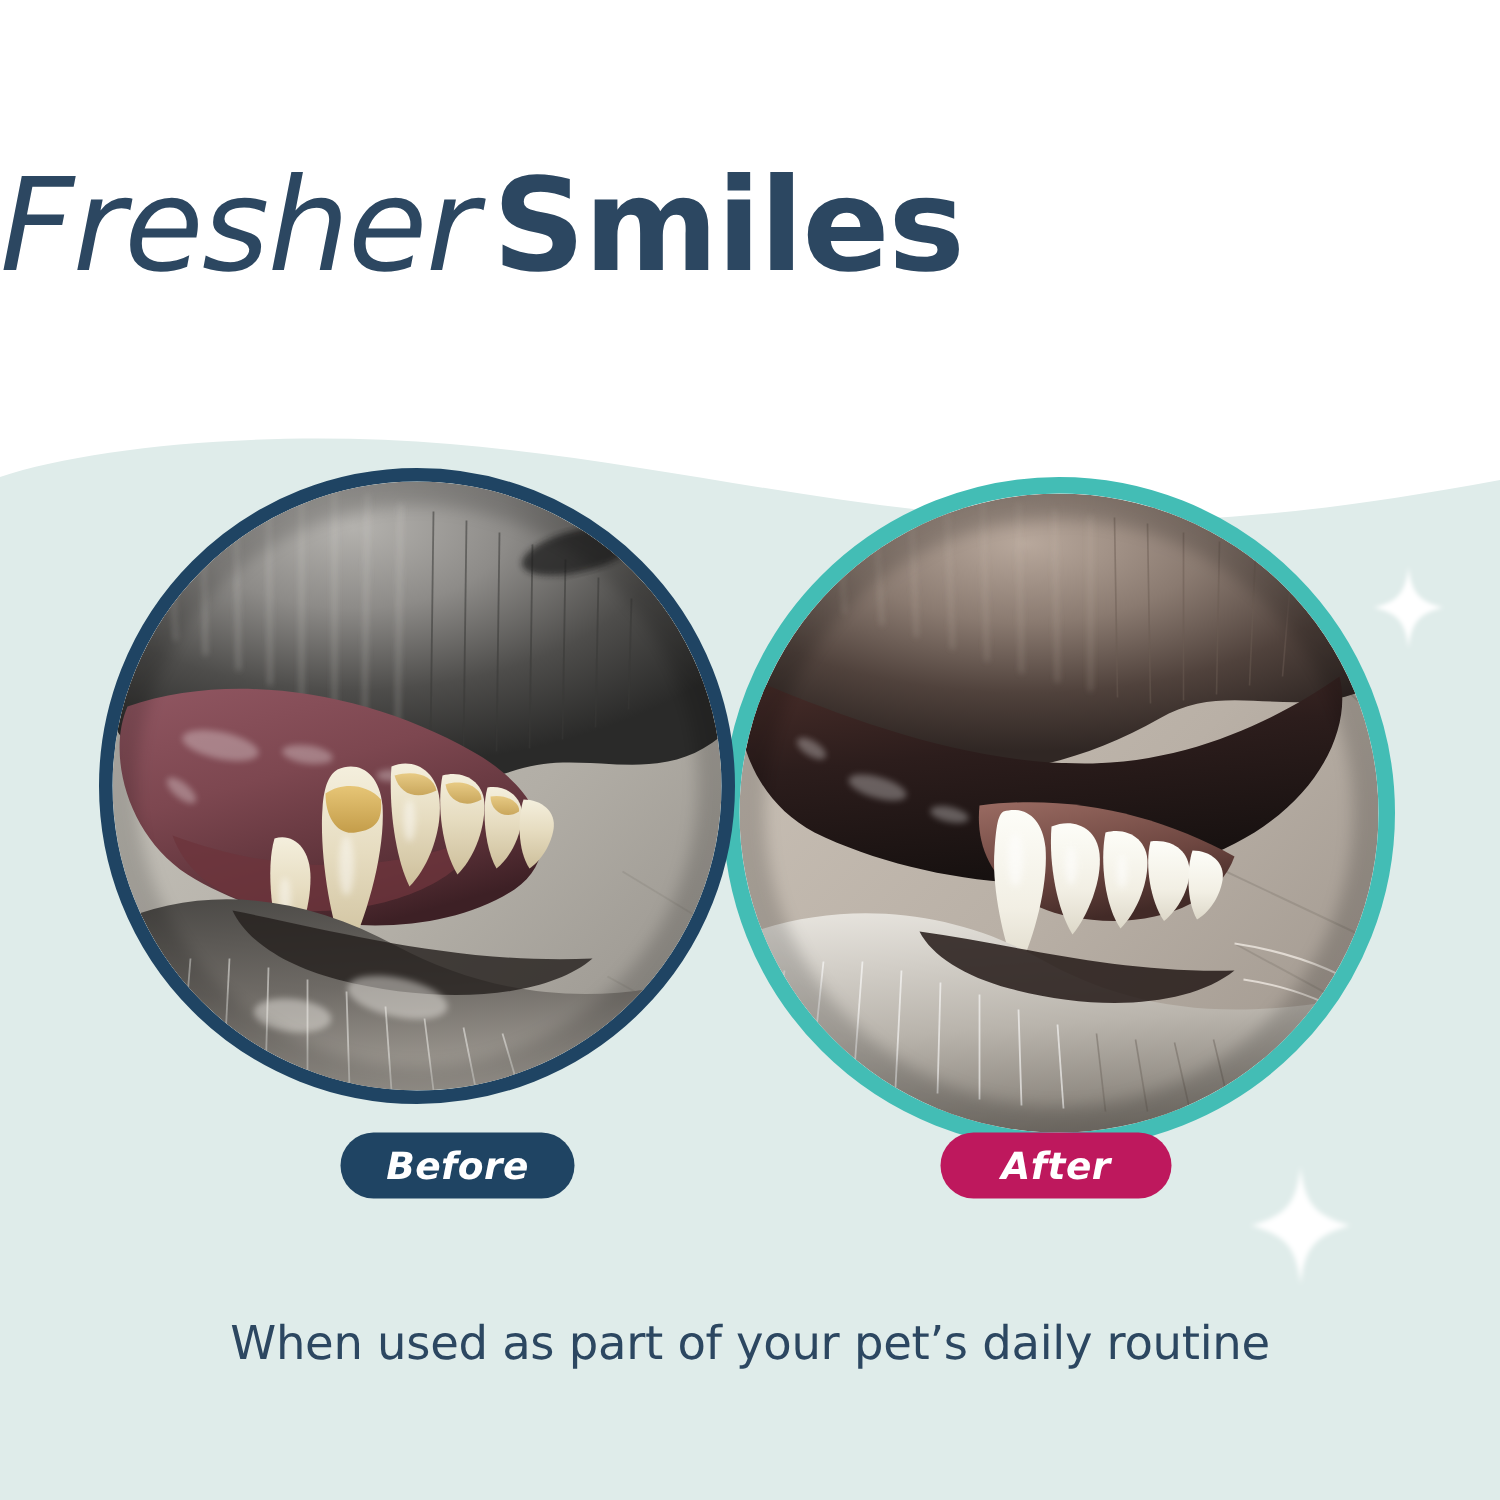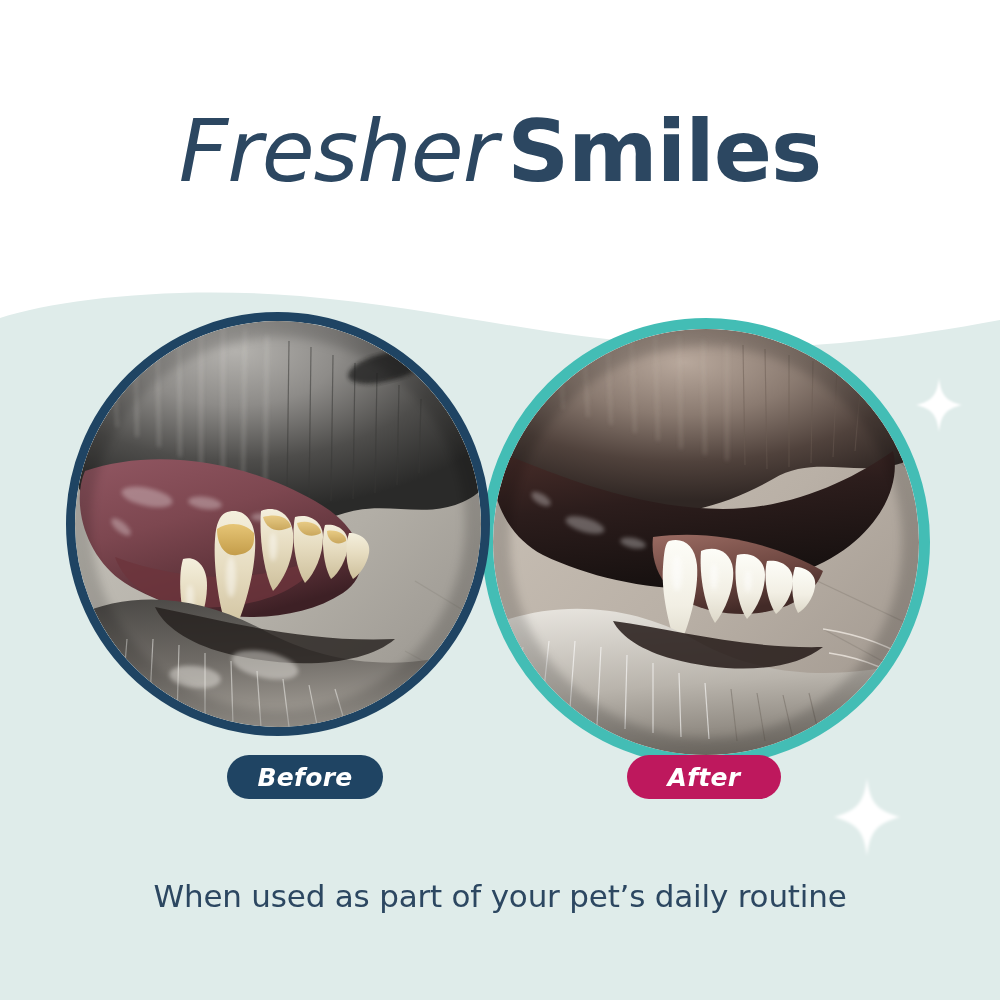--- a/index.html
+++ b/index.html
@@ -19,21 +19,20 @@
   
   #wave-band {
     position:absolute;
     left:0; top:0; width:1000px; height:1000px;
   }
 
   
   #headline {
     position:absolute;
     left:0; top:108px; width:1000px;
-    text-align:center;
     line-height:1;
     white-space:nowrap;
     color:#2c4761;
   }
   #headline .t-italic {
     font-family:"DejaVu Sans", sans-serif;
     font-style:italic;
     font-weight:400;
     font-size:86px;
     letter-spacing:-1px;

